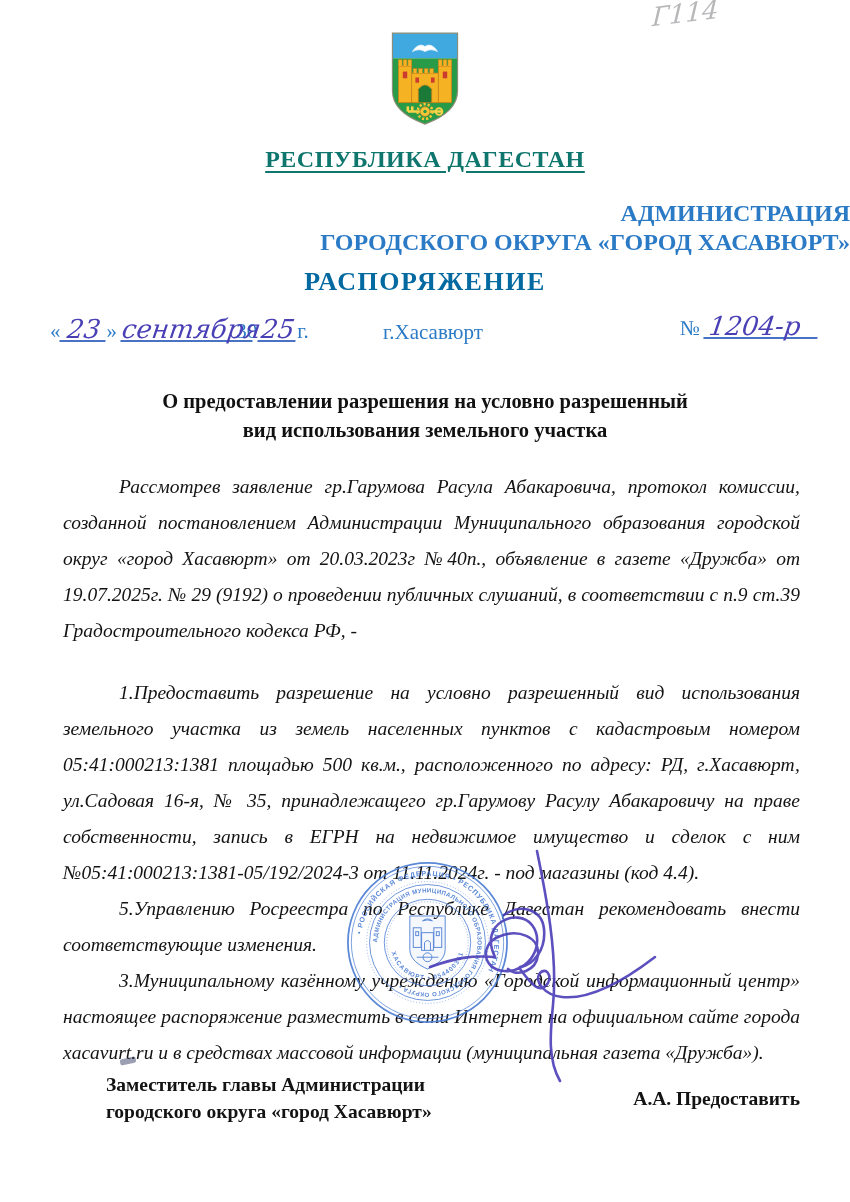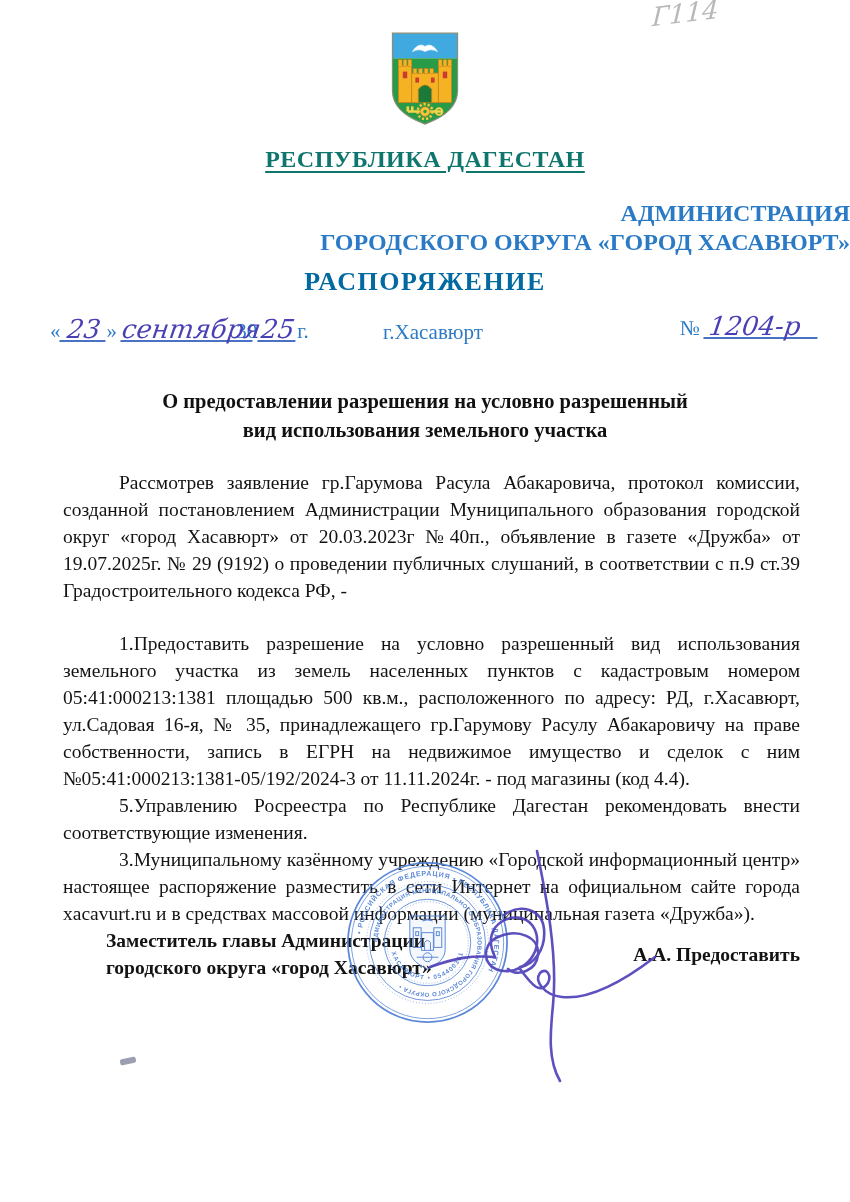--- a/index.html
+++ b/index.html
@@ -52,21 +52,21 @@
   .hw-year  { width:38px;  text-align:center; margin-left:2px; }
   .hw-num   { width:110px; text-align:left; padding-left:4px; }
   
   .doc-title {
     margin-top:28px; text-align:center;
     font-size:20.5px; font-weight:bold; line-height:29px; color:#111;
   }
   
   .body-text {
     margin-top:24px; padding:0 50px 0 63px;
-    font-size:19.5px; line-height:27px; text-align:justify;
+    font-size:19.5px; line-height:36px; text-align:justify;font-style:italic;
   }
   .body-text p { margin:0; text-indent:56px; }
   .body-text p.intro { margin-bottom:26px; }
   
   .sig-row {
     padding:0 50px 0 106px;
     display:flex; justify-content:space-between; align-items:center;
     font-weight:bold; font-size:19.5px; line-height:27px;
   }
   .sig-name { white-space:nowrap; }

